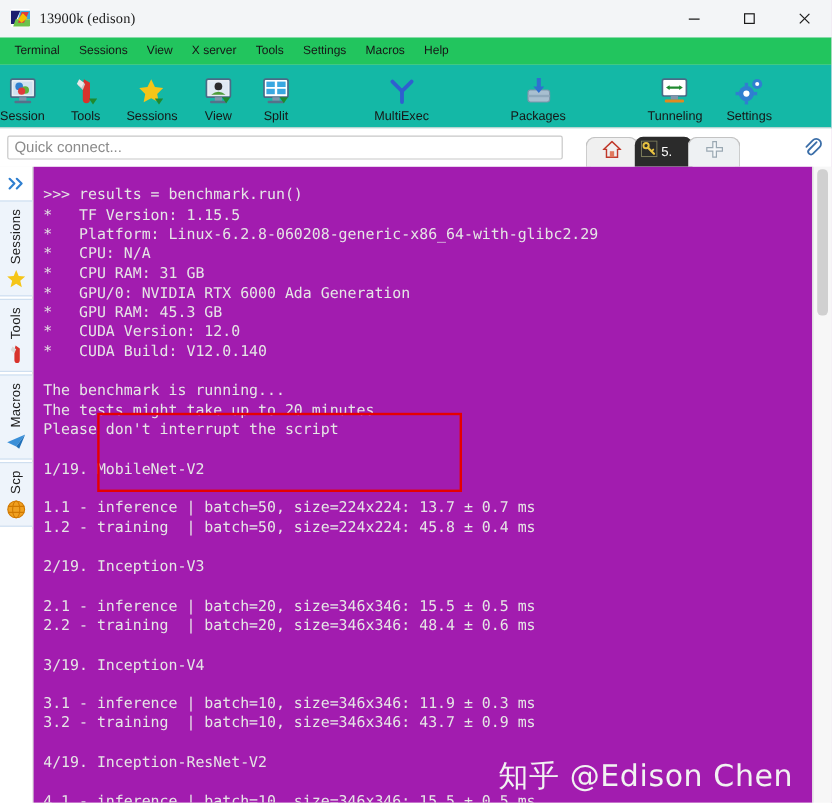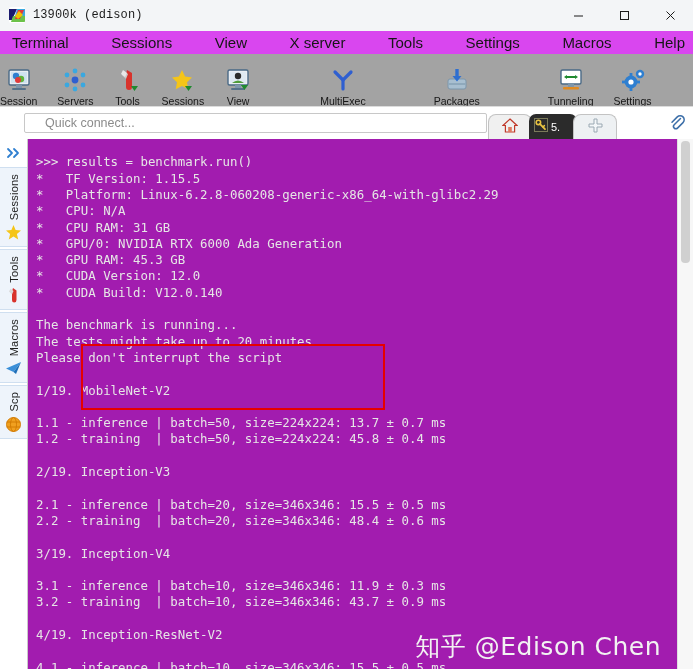--- a/index.html
+++ b/index.html
@@ -41,21 +41,21 @@
     margin-left: 9px;
     margin-right: 8px;
     position: relative;
     flex: 0 0 auto;
     border-radius: 2px;
     overflow: hidden;
   }
   .titlebar-title {
     font-size: 12px;
     color: #1b1b1b;
-    font-family: Liberation Mono, monospace;
+    font-family: Liberation Serif, serif;
     letter-spacing: 0.1px;
   }
   .wincontrols {
     position: absolute;
     right: 0;
     top: 0;
     height: 30px;
     display: flex;
   }
   .winbtn {
@@ -63,41 +63,40 @@
     height: 30px;
     display: flex;
     align-items: center;
     justify-content: center;
     color: #1b1b1b;
   }
 
   
   .menubar {
     height: 23px;
-    background: #d946ef;
+    background: #22c55e;
     display: flex;
     align-items: center;
     padding-left: 4px;
     flex: 0 0 auto;
-    font-size: 15px;
+    font-size: 10px;
     color: #161616;
-    justify-content: space-between;
   }
   .menu-item {
     padding: 3px 8px;
     white-space: nowrap;
     border-radius: 2px;
   }
 
   
   .toolbar {
     height: 51px;
-    background: #a3a3a3;
-    display: flex;
-    align-items: flex-end;
+    background: #14b8a6;
+    display: flex;
+    align-items: center;
     flex: 0 0 auto;
     padding-top: 2px;
     position: relative;
     gap: 20px;
   }
   .toolbar::after {
     content: "";
     position: absolute;
     left: 0; right: 0; bottom: 0;
     height: 1px;
@@ -130,29 +129,29 @@
   
   .qcbar {
     height: 32px;
     background: #ffffff;
     display: flex;
     align-items: center;
     flex: 0 0 auto;
     position: relative;
   }
   .qc-input {
-    margin-left: 24px;
+    margin-left: 6px;
     width: 463px;
     height: 20px;
     background: #ffffff;
     border: 1px solid #c8c8c8;
     border-radius: 2px;
     display: flex;
     align-items: center;
-    padding-left: 20px;
+    padding-left: 5px;
     box-sizing: border-box;
     font-size: 12.5px;
     color: #8b8b8b;
   }
   .tabstrip {
     position: absolute;
     left: 488px;
     bottom: 0;
     height: 29px;
     display: flex;
@@ -378,34 +377,20 @@
           <circle cx="11" cy="9" r="3.2" fill="#2f7fd0"></circle>
           <circle cx="16" cy="12" r="3.2" fill="#5fb33c"></circle>
           <circle cx="13" cy="13" r="3" fill="#e03a3a"></circle>
           <rect x="11" y="18" width="6" height="3" fill="#7d96ab"></rect>
           <rect x="7" y="21" width="14" height="2" rx="1" fill="#55718a"></rect>
         </svg>
       </span>
       <span class="tb-label">Session</span>
     </div>
 
-    <div class="tb-btn">
-      <span class="tb-icon">
-        <svg width="28" height="27" viewBox="0 0 28 27">
-          <circle cx="14" cy="13" r="3.4" fill="#2f5fd0"></circle>
-          <circle cx="14" cy="4" r="2.4" fill="#3aa8e0"></circle>
-          <circle cx="22" cy="8" r="2.4" fill="#3aa8e0"></circle>
-          <circle cx="22" cy="18" r="2.4" fill="#3aa8e0"></circle>
-          <circle cx="14" cy="22" r="2.4" fill="#3aa8e0"></circle>
-          <circle cx="6" cy="18" r="2.4" fill="#3aa8e0"></circle>
-          <circle cx="6" cy="8" r="2.4" fill="#3aa8e0"></circle>
-        </svg>
-      </span>
-      <span class="tb-label">Servers</span>
-    </div>
 
     <div class="tb-btn">
       <span class="tb-icon">
         <svg width="28" height="27" viewBox="0 0 28 27">
           <path d="M13 3 L18 6 L18 20 Q18 23 15 23 Q12 23 12 20 L12 7 Z" fill="#d8332c"></path>
           <path d="M10 4 L14 7 L12 12 L8 8 Z" fill="#c9c9c9"></path>
           <path d="M9 3 L13 6 L11 10 L7 7 Z" fill="#e8e8e8"></path>
           <polygon points="17,19 24,19 20.5,24" fill="#1f8a2f"></polygon>
         </svg>
       </span>
@@ -430,20 +415,35 @@
           <circle cx="14" cy="9" r="3.2" fill="#2b2b2b"></circle>
           <path d="M8 16 Q14 11 20 16 L20 16 L8 16 Z" fill="#4f9c3b"></path>
           <rect x="11" y="18" width="6" height="3" fill="#7d96ab"></rect>
           <rect x="7" y="21" width="14" height="2" rx="1" fill="#55718a"></rect>
           <polygon points="17,18 24,18 20.5,23" fill="#1f8a2f"></polygon>
         </svg>
       </span>
       <span class="tb-label">View</span>
     </div>
 
+    <div class="tb-btn">
+      <span class="tb-icon">
+        <svg width="28" height="27" viewBox="0 0 28 27">
+          <rect x="4" y="3" width="20" height="15" rx="1.5" fill="#ffffff" stroke="#4a6a86" stroke-width="1.4"></rect>
+          <rect x="6" y="5" width="7" height="4.5" fill="#3aa8e0"></rect>
+          <rect x="15" y="5" width="7" height="4.5" fill="#3aa8e0"></rect>
+          <rect x="6" y="11" width="7" height="4.5" fill="#3aa8e0"></rect>
+          <rect x="15" y="11" width="7" height="4.5" fill="#3aa8e0"></rect>
+          <rect x="11" y="18" width="6" height="3" fill="#7d96ab"></rect>
+          <rect x="7" y="21" width="14" height="2" rx="1" fill="#55718a"></rect>
+          <polygon points="17,18 24,18 20.5,23" fill="#1f8a2f"></polygon>
+        </svg>
+      </span>
+      <span class="tb-label">Split</span>
+    </div>
 
     <div class="tb-btn wide">
       <span class="tb-icon">
         <svg width="28" height="27" viewBox="0 0 28 27">
           <path d="M14 22 L14 13 L6 5" stroke="#2f5fd0" stroke-width="3.2" fill="none" stroke-linecap="round"></path>
           <path d="M14 13 L22 5" stroke="#2f5fd0" stroke-width="3.2" fill="none" stroke-linecap="round"></path>
         </svg>
       </span>
       <span class="tb-label">MultiExec</span>
     </div>

